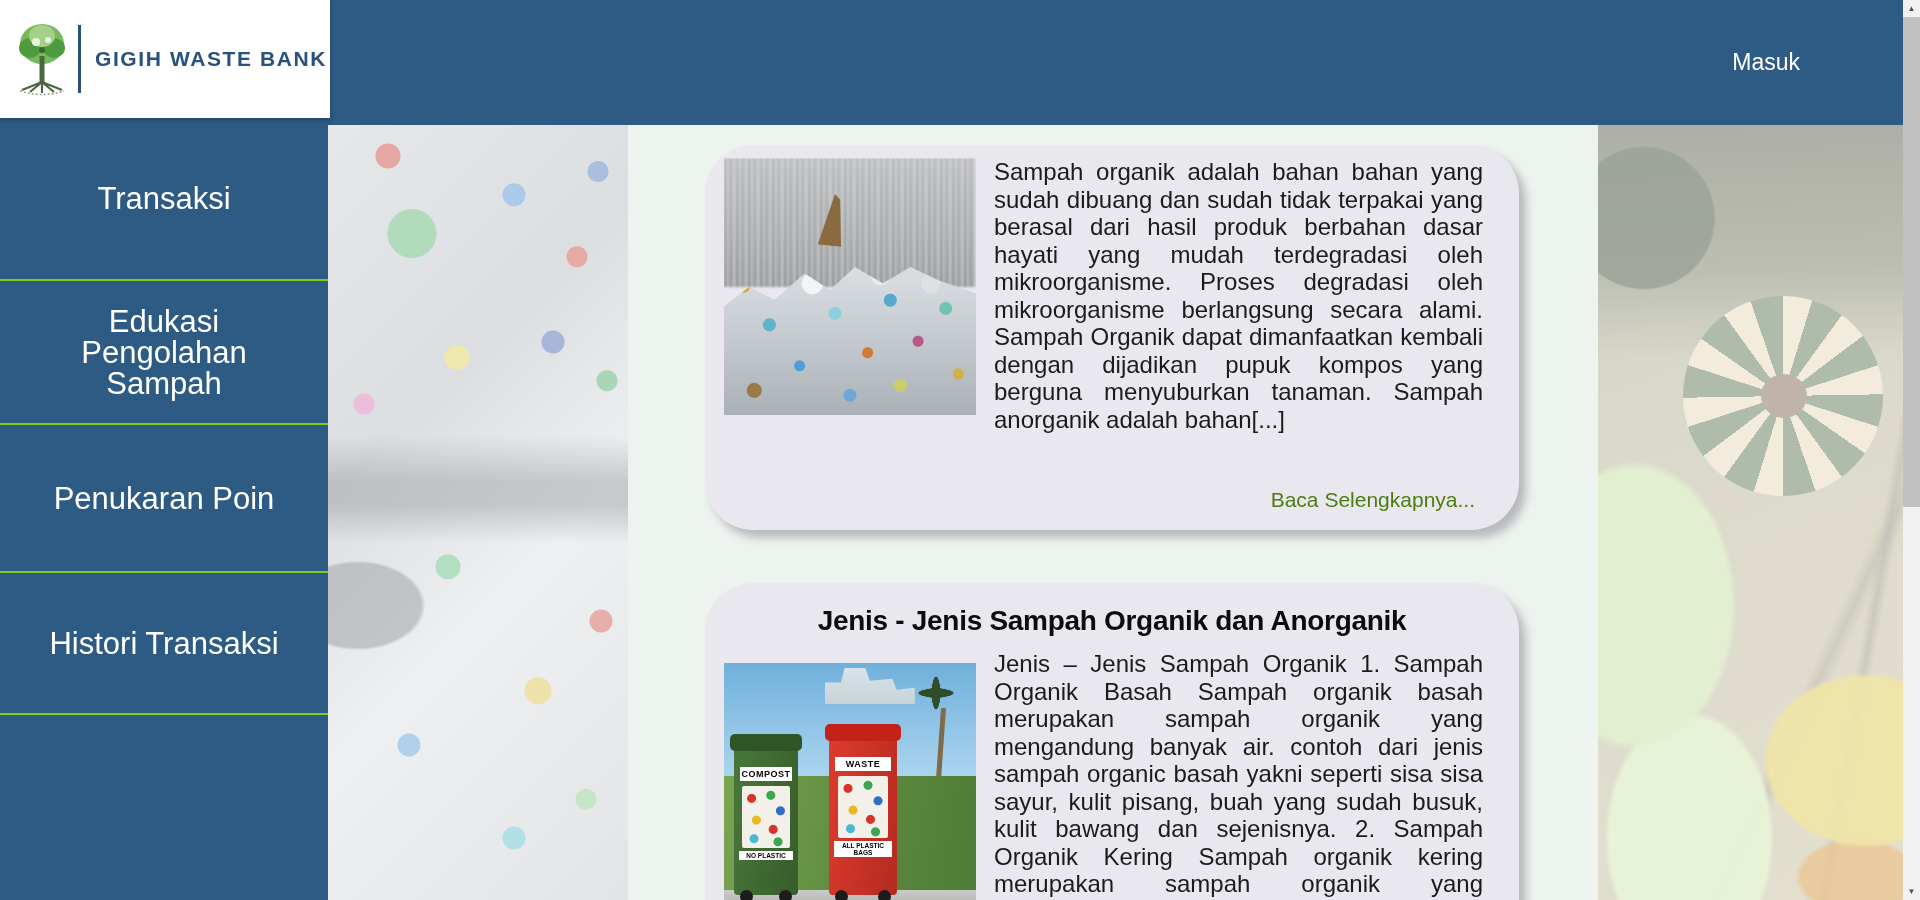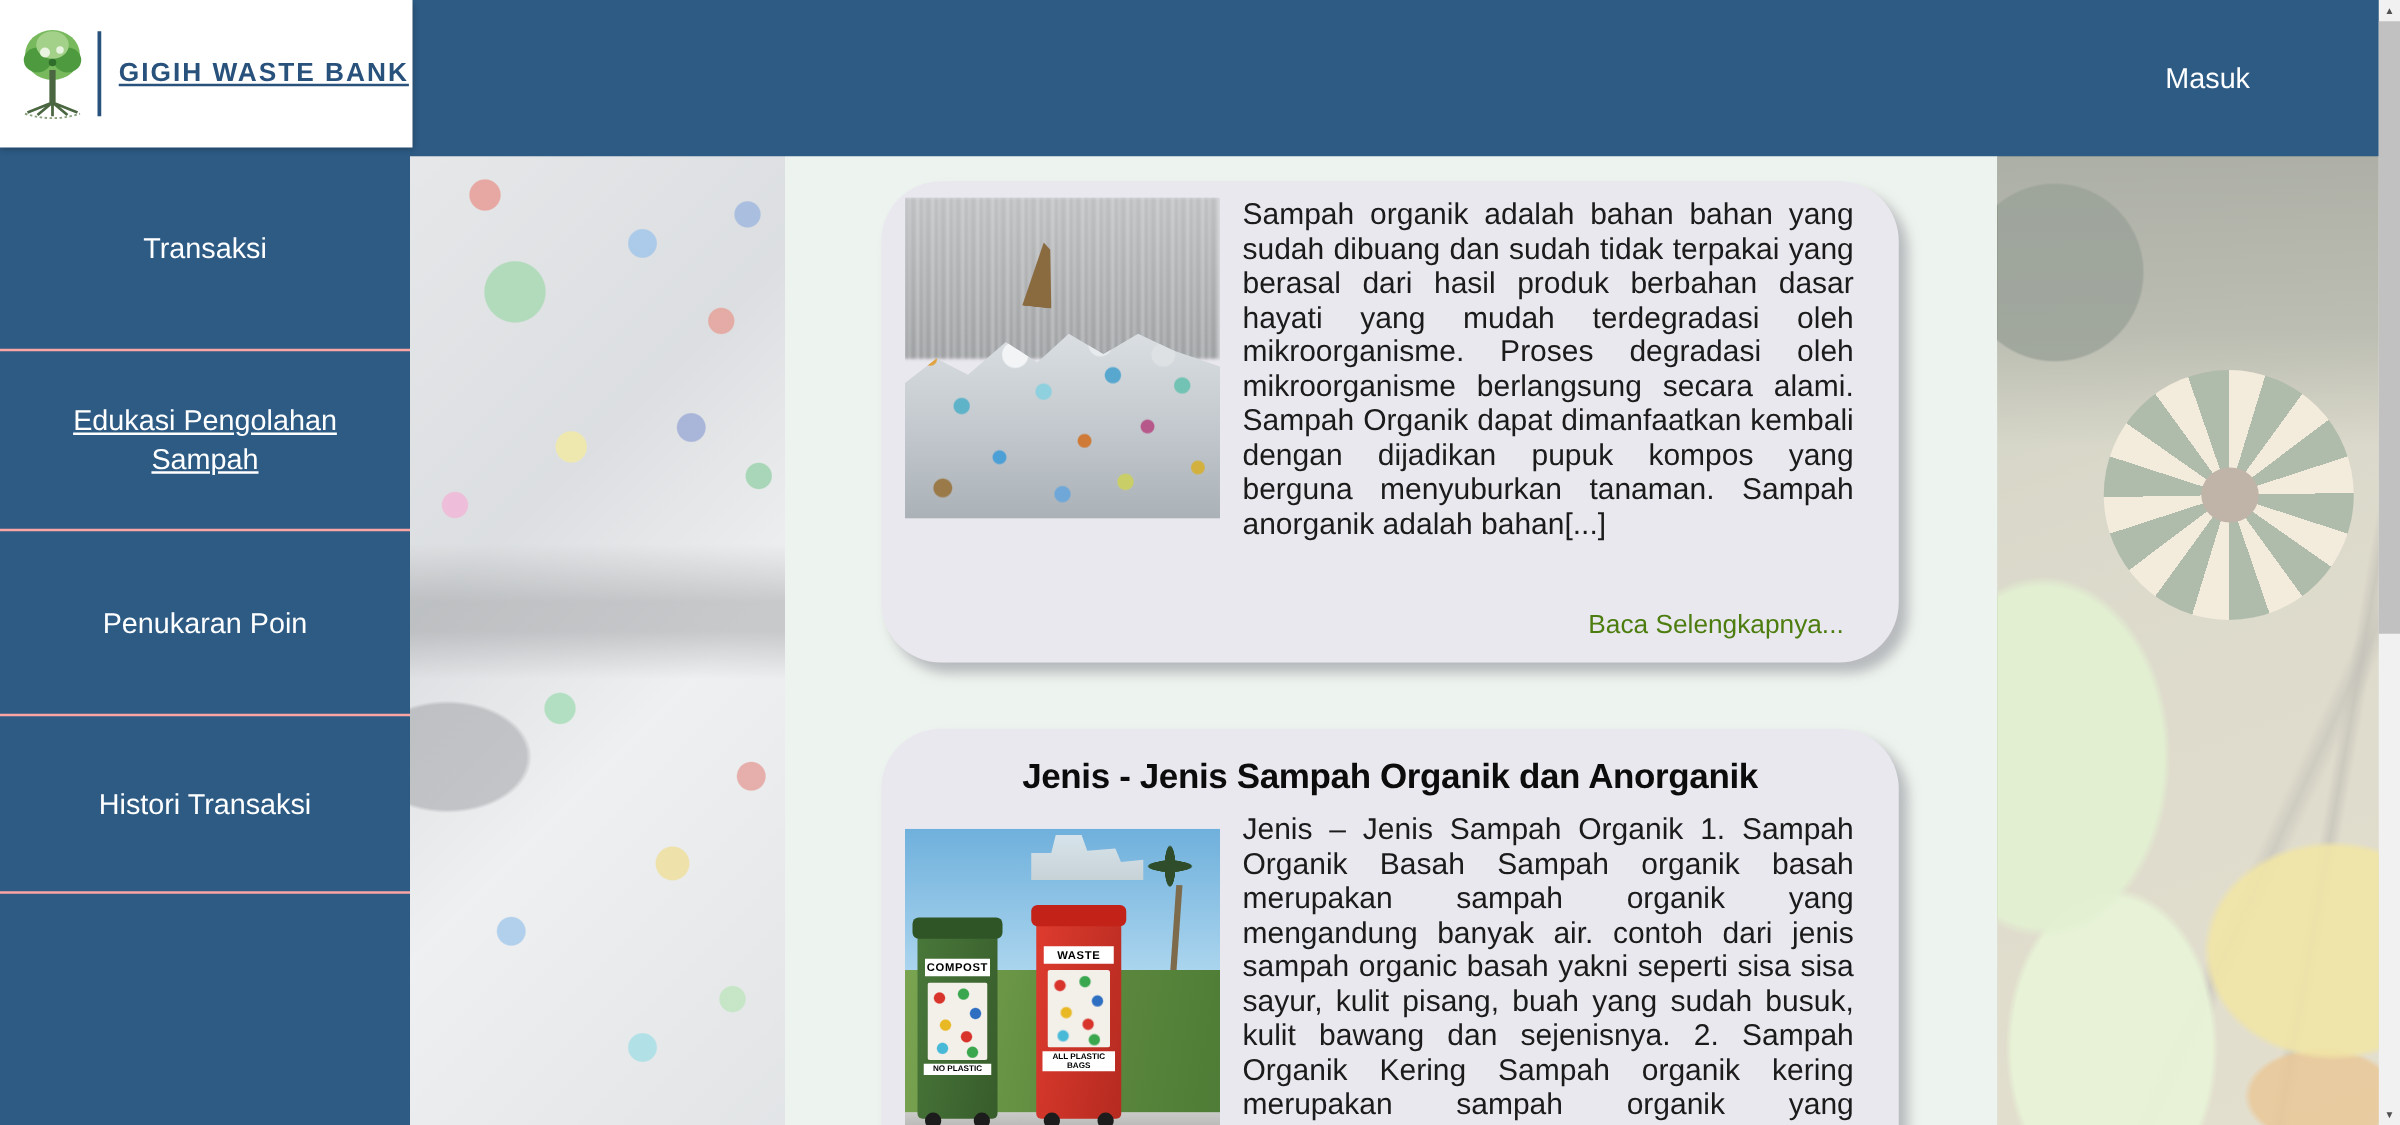--- a/index.html
+++ b/index.html
@@ -25,36 +25,36 @@
   .logo-box {
     position:absolute; left:0; top:0; width:330px; height:118px;
     background:#ffffff; z-index:6;
     display:flex; align-items:center; padding-left:14px;
     box-shadow:0 2px 5px rgba(0,0,0,0.25);
     cursor:pointer;
   }
   .logo-tree { width:56px; height:78px; flex:0 0 56px; }
   .logo-divider { width:3px; height:68px; background:#28517c; margin:0 14px 0 8px; }
   .logo-text {
-    color:#28517c; font-weight:bold; font-size:21px; letter-spacing:1.6px;text-decoration:underline;
+    color:#28517c; font-weight:bold; font-size:21px; letter-spacing:1.6px;
   }
 
   
   .sidebar {
     position:absolute; left:0; top:118px; width:328px; height:782px;
     background:#2d5b84; z-index:5;
     display:flex; flex-direction:column;
   }
   .nav-item {
     display:flex; align-items:center; justify-content:center;
-    color:#ffffff; font-size:23px; line-height:31px; text-align:center;
-    border-bottom:2px solid #fca5a5; cursor:pointer; padding:0 35px;
+    color:#ffffff; font-size:31px; line-height:31px; text-align:center;
+    border-bottom:2px solid #84cc16; cursor:pointer; padding:0 35px;
   }
   .nav-item:nth-child(1){ height:163px; }
-  .nav-item:nth-child(2){ height:144px;text-decoration:underline; }
+  .nav-item:nth-child(2){ height:144px; }
   .nav-item:nth-child(3){ height:148px; }
   .nav-item:nth-child(4){ height:142px; }
   .nav-filler { flex:1; }
 
   
   .strip-left {
     position:absolute; left:328px; top:125px; width:300px; height:775px;
     background:
       radial-gradient(circle 16px at 20% 4%,  rgba(205,60,48,.9) 0 12px, transparent 13px),
       radial-gradient(circle 15px at 62% 9%,  rgba(70,140,210,.9) 0 11px, transparent 12px),

